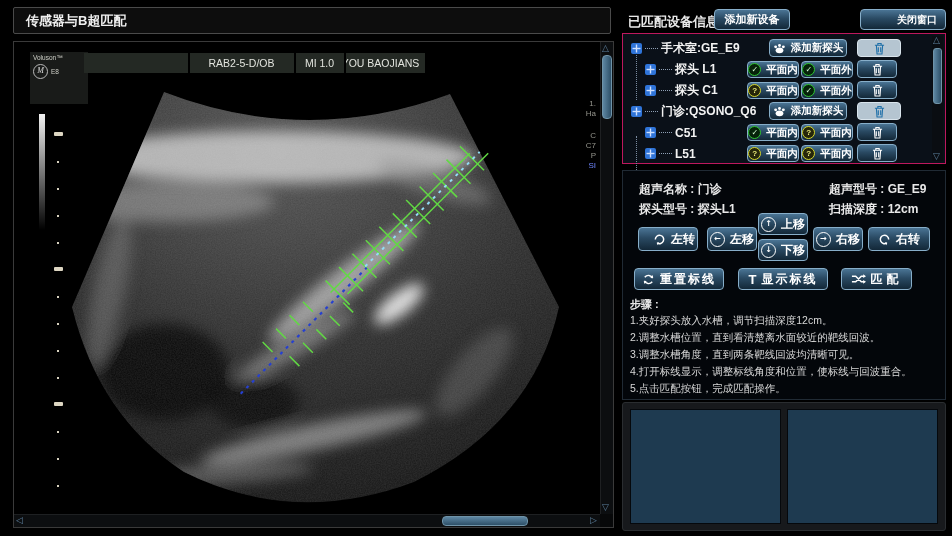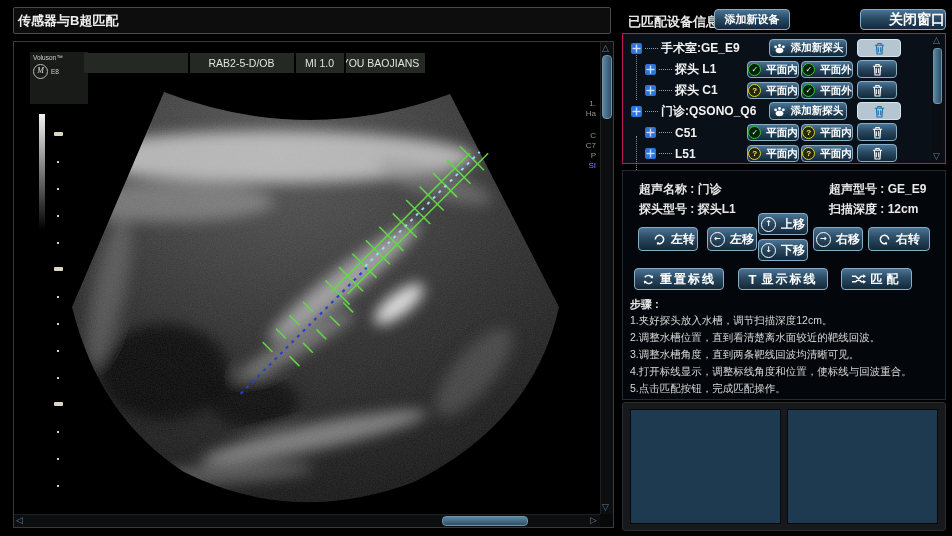--- a/index.html
+++ b/index.html
@@ -3,21 +3,21 @@
 <meta charset="utf-8">
 <style>
   html,body{margin:0;padding:0;background:#000;}
   body{width:952px;height:536px;position:relative;overflow:hidden;
        font-family:"Liberation Sans","DejaVu Sans",sans-serif;color:#e8e8e8;}
   .abs{position:absolute;}
 
   
   .title-bar{left:13px;top:7px;width:598px;height:27px;background:#0d0d0d;
     border:1px solid #4a4a4a;border-radius:2px;display:flex;align-items:center;
-    padding-left:4px;box-sizing:border-box;font-size:13px;font-weight:bold;color:#efefef;}
+    padding-left:12px;box-sizing:border-box;font-size:13px;font-weight:bold;color:#efefef;}
 
   
   .us-panel{left:13px;top:41px;width:601px;height:487px;background:#000;
     border:1px solid #3a3a3a;box-sizing:border-box;}
   .us-svg{left:0;top:0;}
   .us-logo{left:16px;top:10px;width:52px;height:48px;background:#191b19;
     padding:2px 3px;font-size:6.5px;color:#cfd0c8;line-height:1.1;}
   .us-logo .mrow{display:flex;align-items:center;gap:3px;margin-top:3px;}
   .us-logo .mcirc{width:13px;height:13px;border:1px solid #b9b9b9;border-radius:50%;
     display:flex;align-items:center;justify-content:center;font-size:8px;color:#ddd;
@@ -51,21 +51,21 @@
 
   
   .btn{background:linear-gradient(180deg,#4a7494 0%,#2a4a63 45%,#132838 100%);
     border:1px solid #87aec9;border-radius:4px;color:#fff;font-weight:bold;
     display:flex;align-items:center;justify-content:center;gap:5px;
     box-sizing:border-box;cursor:default;white-space:nowrap;}
 
   
   .dev-title{left:628px;top:13px;font-size:13px;font-weight:bold;}
   .btn-add-device{left:714px;top:9px;width:76px;height:21px;font-size:11px;}
-  .btn-close{left:860px;top:9px;width:86px;height:21px;font-size:14px;padding-left:28px;}
+  .btn-close{left:860px;top:9px;width:86px;height:21px;font-size:10px;padding-left:28px;}
   .treebox{left:622px;top:33px;width:324px;height:131px;background:#0a1018;
     border:1px solid #be185d;box-sizing:border-box;}
   .tree-rows{left:0;top:4px;right:14px;}
   .trow{position:relative;height:21px;display:flex;align-items:center;font-size:12px;}
   .trow .name{font-weight:bold;color:#f2f2f2;}
   .ind1{padding-left:8px;} .ind2{padding-left:22px;}
   .conn{width:13px;border-top:1px dotted #8fa0b5;margin:0 3px 0 3px;}
   .vconn{left:13px;width:1px;border-left:1px dotted #7a8ba0;}
   .vc1{top:18px;height:48px;} .vc2{top:102px;height:48px;}
   .node-ic{flex:none;display:flex;}

